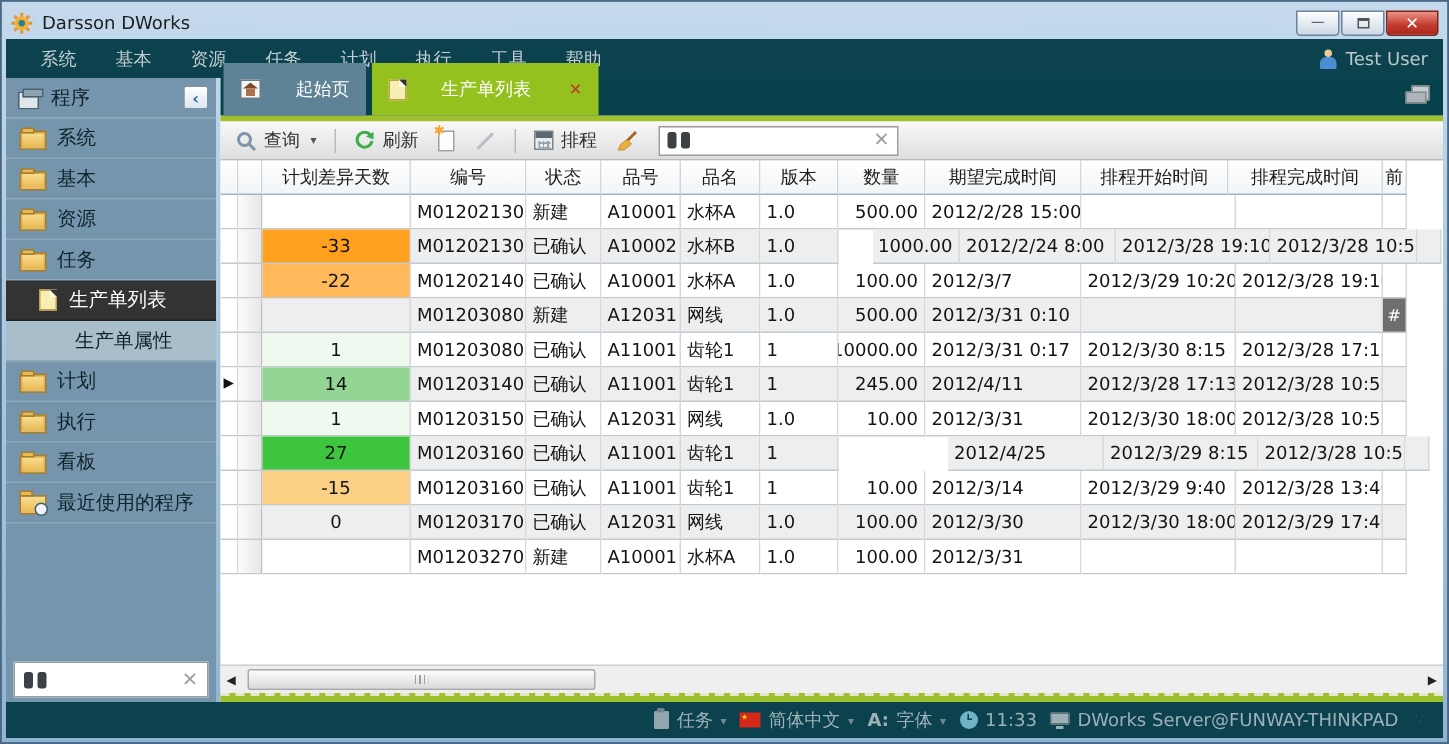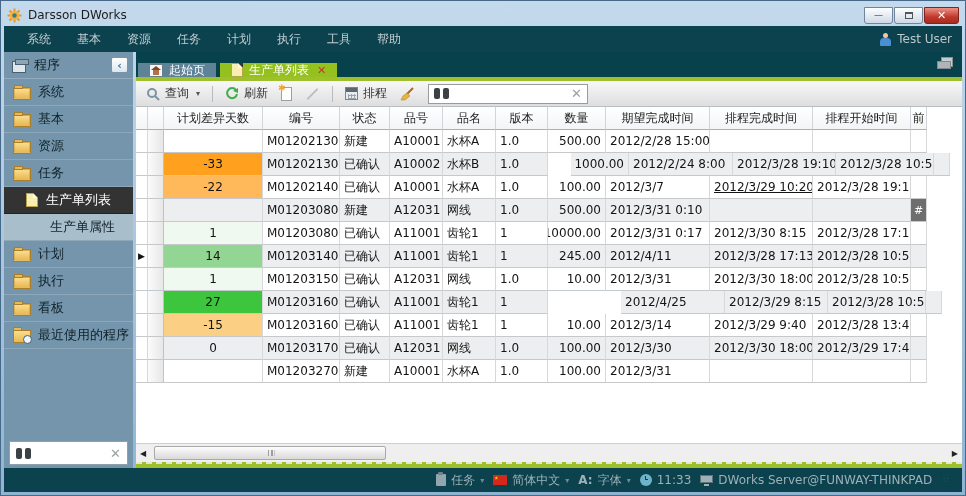--- a/index.html
+++ b/index.html
@@ -34,21 +34,21 @@
   .menu-item{color:#c3ced2;font-size:12px;padding:5px 13px;cursor:default;}
   .menu-user{margin-left:auto;display:flex;align-items:center;gap:6px;color:#bcc8cc;font-size:12px;}
   .person-icon{width:11px;height:13px;position:relative;display:inline-block;}
   .person-icon::before{content:"";position:absolute;left:3px;top:0;width:5px;height:5px;border-radius:50%;background:#f0c89a;}
   .person-icon::after{content:"";position:absolute;left:0;top:5px;width:11px;height:8px;border-radius:4px 4px 1px 1px;background:#4a8fd4;}
 
   
   .bodyrow{flex:1;display:flex;gap:3px;min-height:0;}
 
   
-  .sidebar{width:129px;background:#7495ab;display:flex;flex-direction:column;}
+  .sidebar{width:140px;background:#7495ab;display:flex;flex-direction:column;}
   .side-header{height:27px;display:flex;align-items:center;gap:7px;padding:0 5px 0 8px;
                border-bottom:1px solid #93abbc;color:#10222b;font-size:13px;}
   .winstack-icon{width:15px;height:12px;position:relative;display:inline-block;}
   .winstack-icon::before{content:"";position:absolute;left:0;top:2px;width:12px;height:10px;background:#dfe7ec;border:1px solid #49606f;}
   .winstack-icon::after{content:"";position:absolute;left:3px;top:0;width:12px;height:4px;background:#8da4b2;border:1px solid #49606f;}
   .collapse-btn{margin-left:auto;width:17px;height:16px;background:linear-gradient(#ffffff,#dde6ee);
                 border:1px solid #7d93a6;border-radius:2px;display:flex;align-items:center;justify-content:center;
                 color:#2f6fae;font-size:11px;font-weight:bold;line-height:1;}
   .side-items{display:flex;flex-direction:column;}
   .side-item{height:27px;display:flex;align-items:center;gap:8px;padding-left:10px;
@@ -71,21 +71,21 @@
                display:flex;align-items:center;gap:6px;padding:0 6px;}
   .side-search input{flex:1;border:none;outline:none;font-size:12px;min-width:0;background:transparent;}
   .binoc-icon{width:15px;height:11px;position:relative;display:inline-block;flex:0 0 auto;}
   .binoc-icon::before{content:"";position:absolute;left:0;top:0;width:6px;height:11px;background:#3c4146;border-radius:2px;}
   .binoc-icon::after{content:"";position:absolute;right:0;top:0;width:6px;height:11px;background:#3c4146;border-radius:2px;}
   .clear-x{color:#9aa2a8;font-size:13px;font-weight:bold;line-height:1;}
 
   
   .main{flex:1;display:flex;flex-direction:column;min-width:0;background:#ffffff;}
   .tabstrip{height:25px;background:#07414b;display:flex;align-items:flex-end;padding-left:2px;gap:4px;position:relative;}
-  .tab{height:14px;display:flex;align-items:center;gap:6px;padding:0 11px;font-size:12px;cursor:default;}
+  .tab{height:35px;display:flex;align-items:center;gap:23px;padding:0 11px;font-size:12px;cursor:default;}
   .tab.start{background:#5e8296;color:#ffffff;}
   .tab.active{background:#94c11e;color:#ffffff;}
   .home-box{width:14px;height:13px;background:#f4f6f8;border:1px solid #6b7d88;display:flex;align-items:center;justify-content:center;line-height:0;}
   .tab-close{color:#c03a2b;font-size:11px;font-weight:bold;margin-left:2px;}
   .pin-icon{position:absolute;right:9px;top:5px;width:16px;height:12px;}
   .pin-icon::before{content:"";position:absolute;right:0;top:0;width:10px;height:8px;background:#c7ccd0;border:1px solid #8a9094;}
   .pin-icon::after{content:"";position:absolute;left:0;bottom:0;width:12px;height:6px;background:#aeb5ba;border:1px solid #83898d;}
   .greenline{height:4px;background:#9dc02c;}
 
   .toolbar{height:26px;background:linear-gradient(#f8f8f8,#dedede);border-bottom:1px solid #b7bdc2;
@@ -316,22 +316,22 @@
             <div class="gcell" style="width: 12px;"></div>
             <div class="gcell" style="width: 16px;"></div>
             <div class="gcell" style="width: 99px;">计划差异天数</div>
             <div class="gcell" style="width: 77px;">编号</div>
             <div class="gcell" style="width: 50px;">状态</div>
             <div class="gcell" style="width: 53px;">品号</div>
             <div class="gcell" style="width: 53px;">品名</div>
             <div class="gcell" style="width: 52px;">版本</div>
             <div class="gcell" style="width: 58px;">数量</div>
             <div class="gcell" style="width: 104px;">期望完成时间</div>
+            <div class="gcell" style="width: 98px;">排程开始时间</div>
             <div class="gcell" style="width: 103px;">排程完成时间</div>
-            <div class="gcell" style="width: 98px;">排程开始时间</div>
             <div class="gcell" style="width: 16px;">前</div>
           </div>
         <div id="grows" style="display:flex;flex-direction:column;">
             <div class="grid-row">
               <div class="gcell indicator" style="width: 12px;"></div>
               <div class="gcell rowhead" style="width: 16px;"></div>
               <div class="gcell" style="width: 99px; justify-content: center;"></div>
               <div class="gcell" style="width: 77px;">M012021301</div>
               <div class="gcell" style="width: 50px;">新建</div>
               <div class="gcell" style="width: 53px;">A10001</div>
@@ -362,21 +362,21 @@
               <div class="gcell indicator" style="width: 12px;"></div>
               <div class="gcell rowhead" style="width: 16px;"></div>
               <div class="gcell" style="width: 99px; justify-content: center; background: rgb(255, 185, 90);">-22</div>
               <div class="gcell" style="width: 77px;">M012021401</div>
               <div class="gcell" style="width: 50px;">已确认</div>
               <div class="gcell" style="width: 53px;">A10001</div>
               <div class="gcell" style="width: 53px;">水杯A</div>
               <div class="gcell" style="width: 52px;">1.0</div>
               <div class="gcell" style="width: 58px; justify-content: flex-end;">100.00</div>
               <div class="gcell" style="width: 104px;">2012/3/7</div>
-              <div class="gcell" style="width: 103px; text-decoration: underline;">2012/3/29 10:20</div>
+              <div class="gcell" style="width: 103px;">2012/3/29 10:20</div>
               <div class="gcell" style="width: 98px;">2012/3/28 19:10</div>
               <div class="gcell" style="width: 16px;"></div>
             </div>
             <div class="grid-row odd">
               <div class="gcell indicator" style="width: 12px;"></div>
               <div class="gcell rowhead" style="width: 16px;"></div>
               <div class="gcell" style="width: 99px; justify-content: center;"></div>
               <div class="gcell" style="width: 77px;">M012030801</div>
               <div class="gcell" style="width: 50px;">新建</div>
               <div class="gcell" style="width: 53px;">A12031</div>

